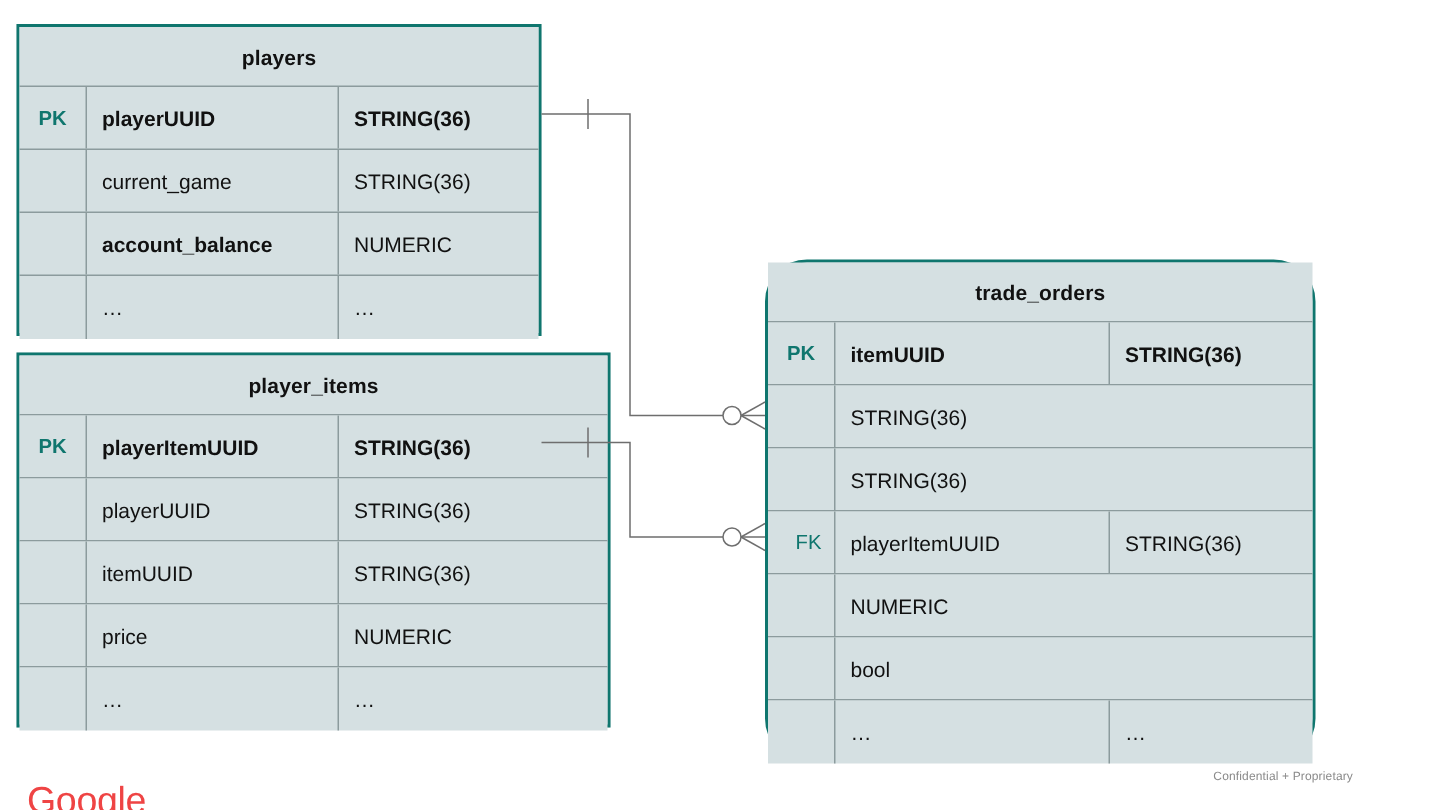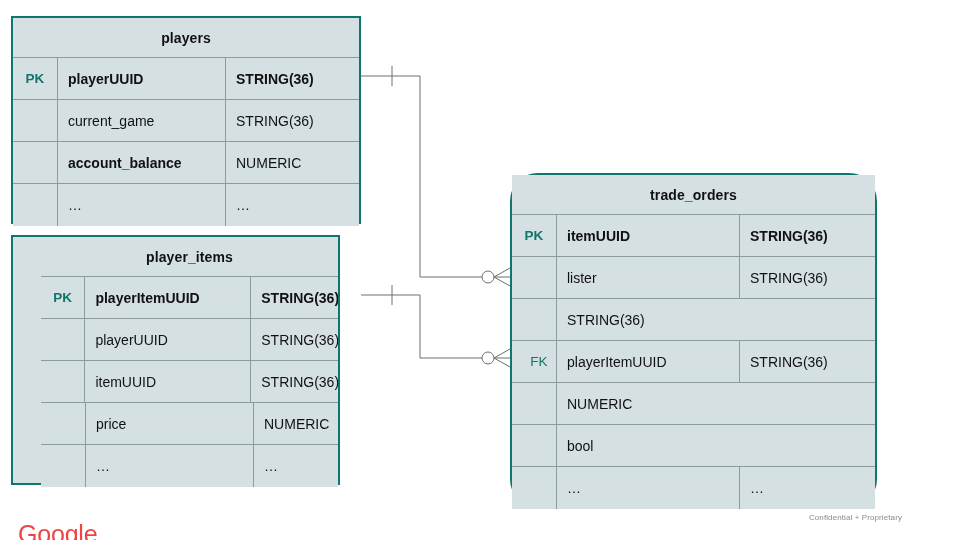--- a/index.html
+++ b/index.html
@@ -139,21 +139,21 @@
           <div class="cell key" style="width: 45px;"></div>
           <div class="cell name" style="width: 168px; font-weight: bold;">account_balance</div>
           <div class="cell type" style="flex: 1 1 auto;">NUMERIC</div>
         </div>
         <div class="attr-row" style="height: 42px;">
           <div class="cell key" style="width: 45px;"></div>
           <div class="cell name ellipsis" style="width: 168px;">…</div>
           <div class="cell type ellipsis" style="flex: 1 1 auto;">…</div>
         </div>
       </div>
-      <div class="entity" style="left: 11px; top: 235px; width: 329px; height: 250px; padding-left: 28px;">
+      <div class="entity" style="left: 11px; top: 235px; width: 396px; height: 250px;">
         <div class="title-row" style="height: 40px;">
           <span class="title-text">player_items</span>
         </div>
         <div class="attr-row pk-row" style="height: 42px;">
           <div class="cell key" style="width: 45px;">PK</div>
           <div class="cell name" style="width: 168px;">playerItemUUID</div>
           <div class="cell type" style="flex: 1 1 auto;">STRING(36)</div>
         </div>
         <div class="attr-row" style="height: 42px;">
           <div class="cell key" style="width: 45px;"></div>
@@ -180,21 +180,20 @@
         <div class="title-row" style="height: 40px;">
           <span class="title-text">trade_orders</span>
         </div>
         <div class="attr-row pk-row" style="height: 42px;">
           <div class="cell key" style="width: 45px;">PK</div>
           <div class="cell name" style="width: 183px;">itemUUID</div>
           <div class="cell type" style="flex: 1 1 auto;">STRING(36)</div>
         </div>
         <div class="attr-row" style="height: 42px;">
           <div class="cell key" style="width: 45px;"></div>
-          <div class="cell name" style="width: 183px;">lister</div>
           <div class="cell type" style="flex: 1 1 auto;">STRING(36)</div>
         </div>
         <div class="attr-row" style="height: 42px;">
           <div class="cell key" style="width: 45px;"></div>
           <div class="cell type" style="flex: 1 1 auto;">STRING(36)</div>
         </div>
         <div class="attr-row fk-row" style="height: 42px;">
           <div class="cell key" style="width: 45px;">FK</div>
           <div class="cell name" style="width: 183px;">playerItemUUID</div>
           <div class="cell type" style="flex: 1 1 auto;">STRING(36)</div>

